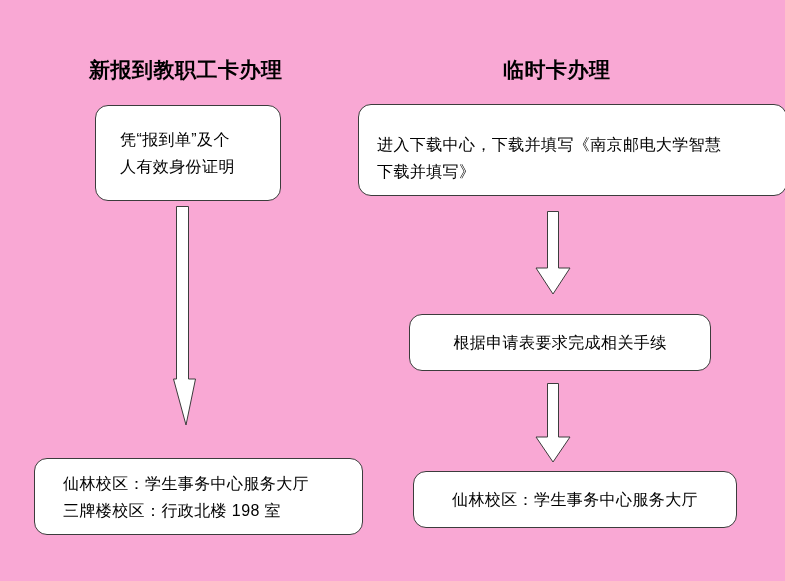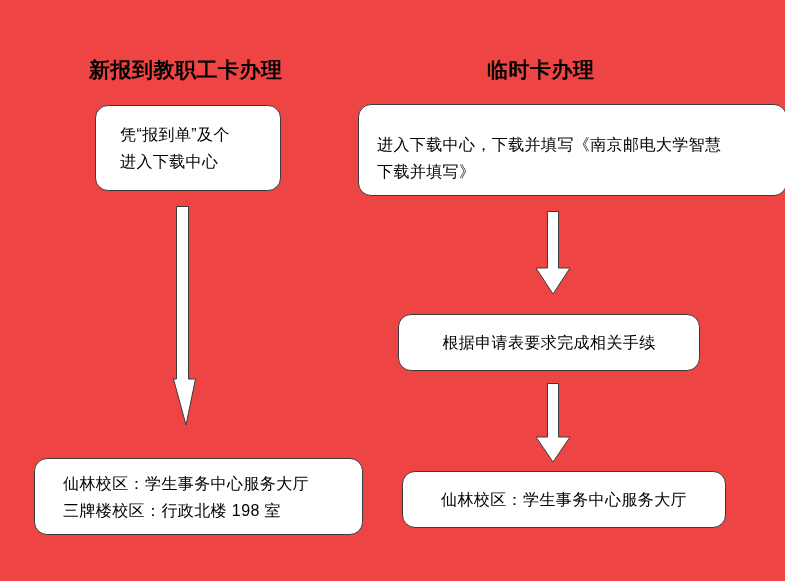--- a/index.html
+++ b/index.html
@@ -4,61 +4,61 @@
 <style>
   html, body {
     margin: 0;
     padding: 0;
     background: #ffffff;
   }
   #canvas {
     position: relative;
     width: 785px;
     height: 581px;
-    background: #ef4444;
+    background: #f9a8d4;
     overflow: hidden;
     font-family: "Liberation Sans", sans-serif;
   }
   .col-title {
     position: absolute;
     font-family: "Liberation Serif", serif;
     font-weight: bold;
     font-size: 21px;
     line-height: 24px;
     color: #000000;
     white-space: nowrap;
     letter-spacing: 0.5px;
   }
   #title-left  { left: 89px;  top: 58px; }
-  #title-right { left: 487px; top: 58px; }
+  #title-right { left: 503px; top: 58px; }
 
   .flow-box {
     position: absolute;
     box-sizing: border-box;
     background: #ffffff;
     border: 1px solid #3c3c3c;
     border-radius: 13px;
     display: flex;
     flex-direction: column;
     justify-content: center;
     color: #000000;
     font-size: 16px;
     line-height: 27px;
   }
   .flow-box .line {
     white-space: pre;
     letter-spacing: 0.4px;
   }
-  .box-center { align-items: center; text-align: center; }
+  .box-center { align-items: center; text-align: center; margin-left: 11px; }
   .box-left   { align-items: flex-start; text-align: left; }
 
   
   #box-l1 {
     left: 95px; top: 105px;
-    width: 186px; height: 86px;
+    width: 186px; height: 96px;
     padding: 0 8px 0 24px;
   }
   #box-l2 {
     left: 34px; top: 458px;
     width: 329px; height: 77px;
     padding: 0 0 0 28px;
   }
 
   
   #box-r1 {
@@ -90,21 +90,21 @@
 <body>
 
 <div id="canvas">
 
   <div class="col-title" id="title-left">新报到教职工卡办理</div>
 
   <div class="col-title" id="title-right">临时卡办理</div>
 
   <div class="flow-box box-left" id="box-l1">
     <div class="line">凭“报到单”及个</div>
-    <div class="line">进入下载中心</div>
+    <div class="line">人有效身份证明</div>
   </div>
 
   <div class="flow-box box-left" id="box-l2">
     <div class="line">仙林校区：学生事务中心服务大厅</div>
     <div class="line">三牌楼校区：行政北楼 198 室</div>
   </div>
 
   <div class="flow-box box-left" id="box-r1">
     <div class="line">进入下载中心，下载并填写《南京邮电大学智慧</div>
     <div class="line">下载并填写》</div>

